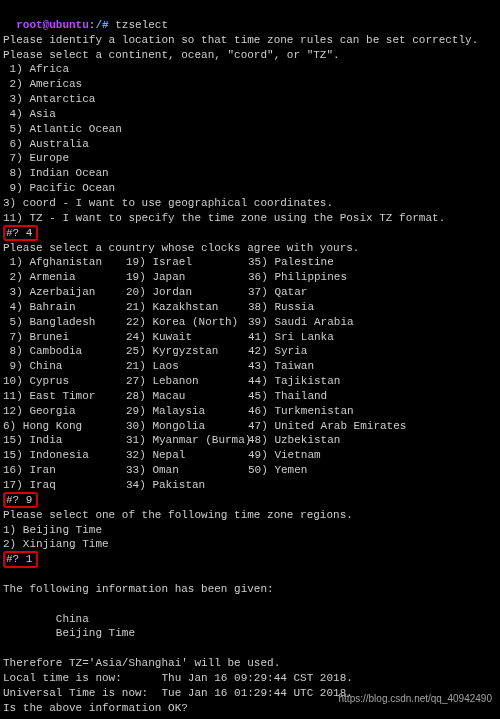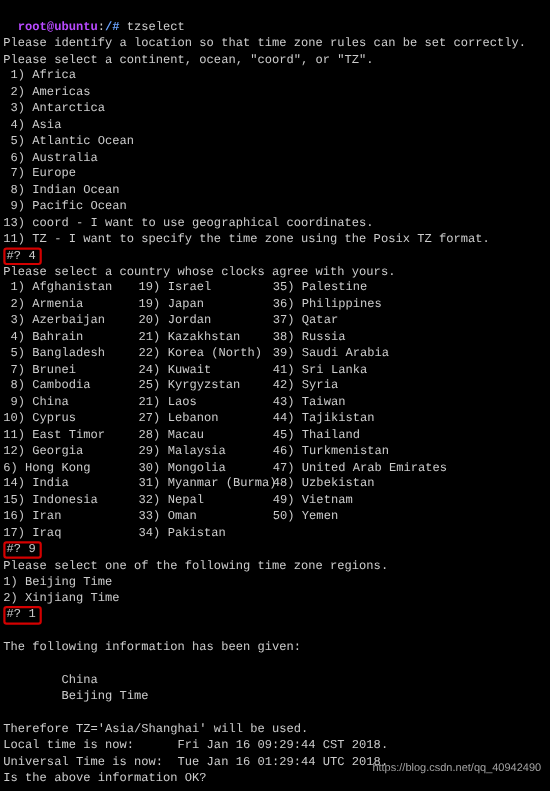--- a/index.html
+++ b/index.html
@@ -55,58 +55,58 @@
 
 <div class="line"> 1) Africa</div>
 <div class="line"> 2) Americas</div>
 <div class="line"> 3) Antarctica</div>
 <div class="line"> 4) Asia</div>
 <div class="line"> 5) Atlantic Ocean</div>
 <div class="line"> 6) Australia</div>
 <div class="line"> 7) Europe</div>
 <div class="line"> 8) Indian Ocean</div>
 <div class="line"> 9) Pacific Ocean</div>
-<div class="line">13) coord - I want to use geographical coordinates.</div>
+<div class="line">3) coord - I want to use geographical coordinates.</div>
 <div class="line">11) TZ - I want to specify the time zone using the Posix TZ format.</div>
 
 <div class="line"><span class="hl">#? 4</span></div>
 
 <div class="line">Please select a country whose clocks agree with yours.</div>
 
 <div class="country-table">
   <div class="crow"><span class="col1"> 1) Afghanistan</span><span class="col2">19) Israel</span><span class="col3">35) Palestine</span></div>
   <div class="crow"><span class="col1"> 2) Armenia</span><span class="col2">19) Japan</span><span class="col3">36) Philippines</span></div>
   <div class="crow"><span class="col1"> 3) Azerbaijan</span><span class="col2">20) Jordan</span><span class="col3">37) Qatar</span></div>
   <div class="crow"><span class="col1"> 4) Bahrain</span><span class="col2">21) Kazakhstan</span><span class="col3">38) Russia</span></div>
   <div class="crow"><span class="col1"> 5) Bangladesh</span><span class="col2">22) Korea (North)</span><span class="col3">39) Saudi Arabia</span></div>
   <div class="crow"><span class="col1"> 7) Brunei</span><span class="col2">24) Kuwait</span><span class="col3">41) Sri Lanka</span></div>
   <div class="crow"><span class="col1"> 8) Cambodia</span><span class="col2">25) Kyrgyzstan</span><span class="col3">42) Syria</span></div>
   <div class="crow"><span class="col1"> 9) China</span><span class="col2">21) Laos</span><span class="col3">43) Taiwan</span></div>
   <div class="crow"><span class="col1">10) Cyprus</span><span class="col2">27) Lebanon</span><span class="col3">44) Tajikistan</span></div>
   <div class="crow"><span class="col1">11) East Timor</span><span class="col2">28) Macau</span><span class="col3">45) Thailand</span></div>
   <div class="crow"><span class="col1">12) Georgia</span><span class="col2">29) Malaysia</span><span class="col3">46) Turkmenistan</span></div>
   <div class="crow"><span class="col1">6) Hong Kong</span><span class="col2">30) Mongolia</span><span class="col3">47) United Arab Emirates</span></div>
-  <div class="crow"><span class="col1">14) India</span><span class="col2">31) Myanmar (Burma)</span><span class="col3">48) Uzbekistan</span></div>
+  <div class="crow"><span class="col1">15) India</span><span class="col2">31) Myanmar (Burma)</span><span class="col3">48) Uzbekistan</span></div>
   <div class="crow"><span class="col1">15) Indonesia</span><span class="col2">32) Nepal</span><span class="col3">49) Vietnam</span></div>
   <div class="crow"><span class="col1">16) Iran</span><span class="col2">33) Oman</span><span class="col3">50) Yemen</span></div>
   <div class="crow"><span class="col1">17) Iraq</span><span class="col2">34) Pakistan</span><span class="col3"></span></div>
 </div>
 
 <div class="line"><span class="hl">#? 9</span></div>
 
 <div class="line">Please select one of the following time zone regions.</div>
 <div class="line">1) Beijing Time</div>
 <div class="line">2) Xinjiang Time</div>
 
 <div class="line"><span class="hl">#? 1</span></div>
 
 <div class="line">&nbsp;</div>
 <div class="line">The following information has been given:</div>
 <div class="line">&nbsp;</div>
 <div class="line">        China</div>
 <div class="line">        Beijing Time</div>
 <div class="line">&nbsp;</div>
 <div class="line">Therefore TZ='Asia/Shanghai' will be used.</div>
-<div class="line">Local time is now:      Fri Jan 16 09:29:44 CST 2018.</div>
+<div class="line">Local time is now:      Thu Jan 16 09:29:44 CST 2018.</div>
 <div class="line">Universal Time is now:  Tue Jan 16 01:29:44 UTC 2018.</div>
 <div class="line">Is the above information OK?</div>
 
 <div class="watermark">https://blog.csdn.net/qq_40942490</div>
 
 </body></html>

